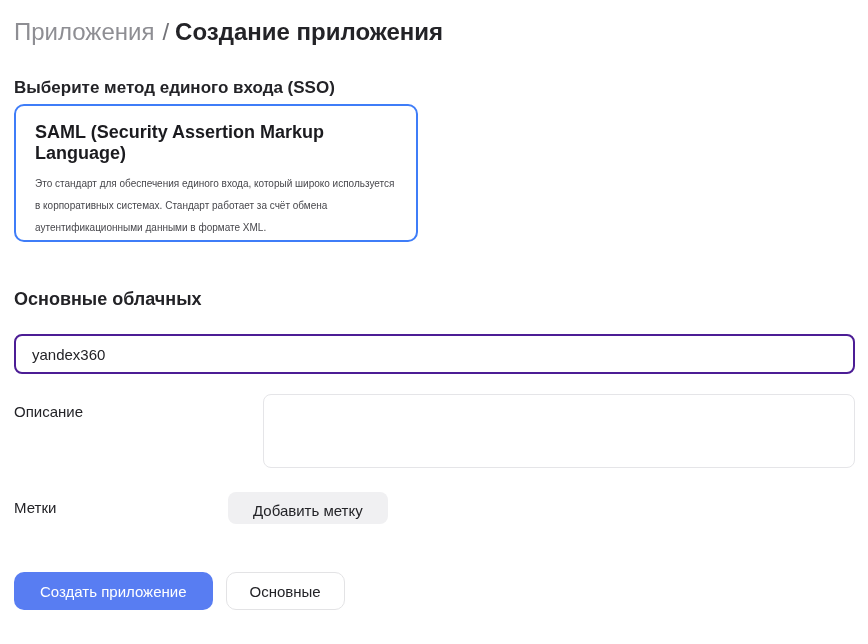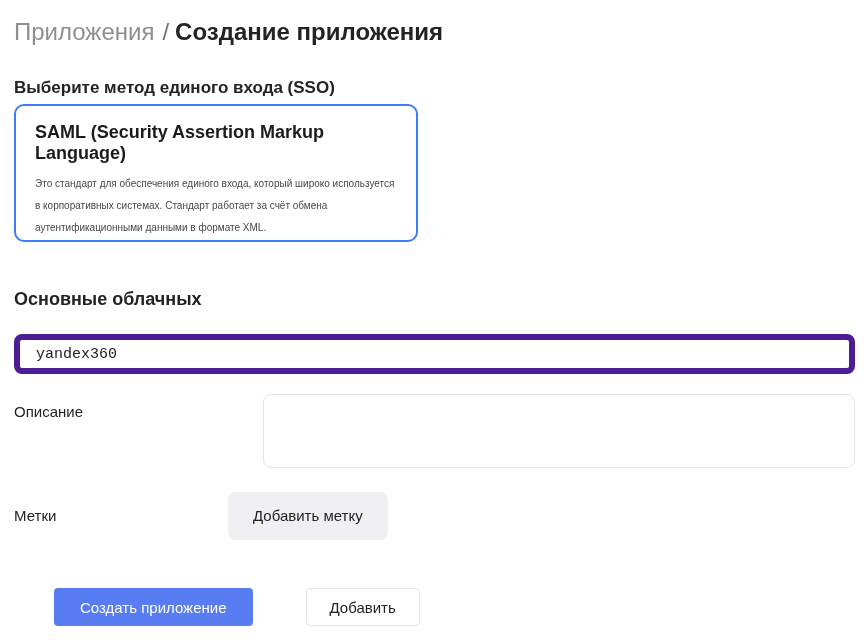--- a/index.html
+++ b/index.html
@@ -42,44 +42,44 @@
   .field-label {
     flex: 0 0 214px; font-size: 15px; color: #232327; line-height: 20px;
   }
   .row-center { align-items: center; }
   .row-top { align-items: flex-start; gap: 35px; }
   .row-top .field-label { padding-top: 8px; }
   .required { color: var(--required-red, #e5342e); margin-left: 3px; }
   .control { flex: 1 1 auto; }
   .text-input {
     width: 100%; height: 40px;
-    border: 6px solid #4c1d95; border-radius: 8px;
+    border: 2px solid #4c1d95; border-radius: 8px;
     padding: 0 16px; font-size: 15px; color: #232327;
-    font-family: Liberation Mono, monospace;
+    font-family: Liberation Sans, sans-serif;
     outline: none; background: #fff;
   }
   .textarea-input {
     width: 100%; height: 74px;
     border: 1px solid #e5e5e8; border-radius: 8px;
     padding: 10px 16px; font-size: 15px; color: #232327;
     font-family: "Liberation Sans", "DejaVu Sans", sans-serif;
     resize: none; outline: none; background: #fff;
   }
   .add-label-btn {
-    display: inline-block; height: 48px; padding: 0 25px;
+    display: inline-block; height: 32px; padding: 0 25px;
     background: #f0f0f2; border: none; border-radius: 8px;
     font-size: 15px; color: #232327; line-height: 38px;
     font-family: "Liberation Sans", "DejaVu Sans", sans-serif;
     cursor: pointer;
   }
 
   
   .actions { display: flex; gap: 13px; margin-top: 48px; align-items: center; }
-  .btn { height: 38px; border-radius: 4px; font-size: 15px; cursor: pointer;
-         font-family: "Liberation Sans", "DejaVu Sans", sans-serif; margin-left: 40px; }
+  .btn { height: 38px; border-radius: 10px; font-size: 15px; cursor: pointer;
+         font-family: "Liberation Sans", "DejaVu Sans", sans-serif; }
   .btn-primary {
     background: var(--accent, #587df2); color: #ffffff; border: none; padding: 0 26px;
   }
   .btn-secondary {
     background: #ffffff; color: #232327; border: 1px solid #e3e3e5; padding: 0 23px;
   }
 </style>
 </head>
 <body>
 
@@ -115,16 +115,16 @@
 
   <div class="form-row row-center row-labels">
     <div class="field-label">Метки</div>
     <div class="control">
       <button class="add-label-btn">Добавить метку</button>
     </div>
   </div>
 
   <div class="actions">
     <button class="btn btn-primary">Создать приложение</button>
-    <button class="btn btn-secondary">Добавить</button>
+    <button class="btn btn-secondary">Основные</button>
   </div>
 
 </div>
 
 </body></html>

